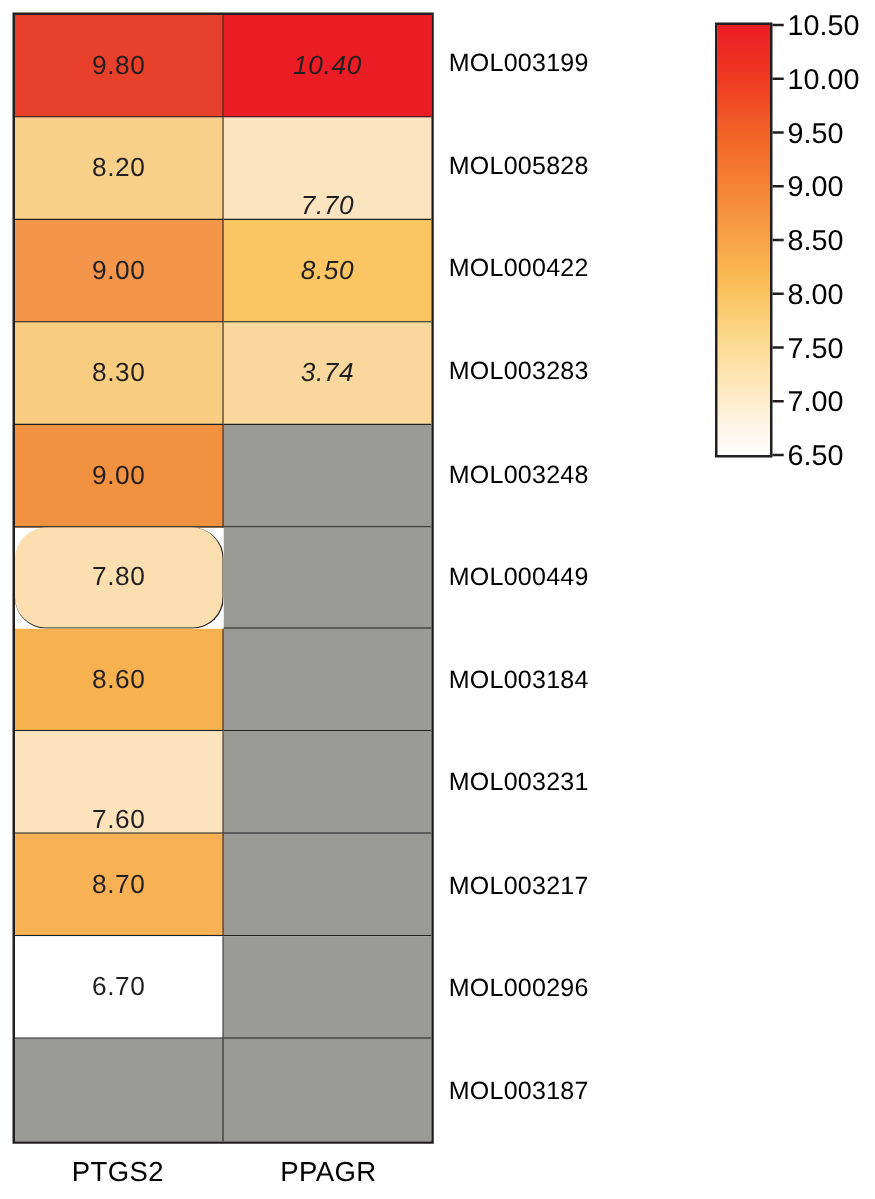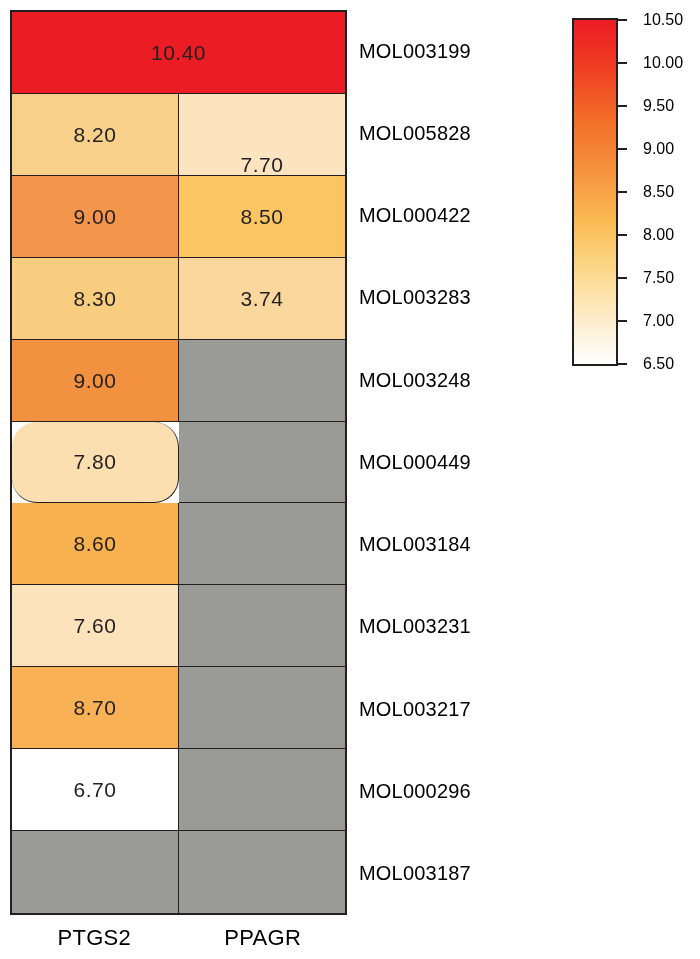--- a/index.html
+++ b/index.html
@@ -47,20 +47,21 @@
     border-bottom: 1.5px solid #231f20;
     display: flex;
     align-items: center;
     justify-content: center;
   }
   .heat-row:last-child .heat-cell {
     border-bottom: none;
   }
   .heat-cell:last-child {
     border-right: none;
+    font-style: italic;
   }
   .heat-cell .cell-value {
     font-size: 21px;
     color: #231f20;
     letter-spacing: 0.5px;
     line-height: 1;
     font-family: "Liberation Sans", sans-serif;
   }
 
   
@@ -133,35 +134,38 @@
     display: flex;
     align-items: center;
   }
   .cb-tick .tick-mark {
     display: block;
     width: 9px;
     height: 0;
     border-top: 2.5px solid #231f20;
   }
   .cb-tick .tick-text {
-    font-size: 16px;
+    font-size: 23px;
     color: #000000;
-    margin-left: 16px;
+    margin-left: 3px;
     line-height: 1;
     white-space: nowrap;
   }
 </style>
 </head>
 <body>
 
 <div id="figure">
 
   <div id="heatmap-grid">
 
     <div class="heat-row">
+      <div class="heat-cell" style="background: rgb(232, 64, 42);">
+        <span class="cell-value">9.80</span>
+      </div>
       <div class="heat-cell" style="background: rgb(236, 28, 36);">
         <span class="cell-value">10.40</span>
       </div>
     </div>
 
     <div class="heat-row">
       <div class="heat-cell" style="background: rgb(248, 208, 138);">
         <span class="cell-value">8.20</span>
       </div>
       <div class="heat-cell" style="background: rgb(252, 228, 192); align-items: flex-end;">
@@ -208,21 +212,21 @@
     <div class="heat-row">
       <div class="heat-cell" style="background: rgb(247, 177, 79);">
         <span class="cell-value">8.60</span>
       </div>
       <div class="heat-cell na" style="background: rgb(154, 154, 151);">
         
       </div>
     </div>
 
     <div class="heat-row">
-      <div class="heat-cell" style="background: rgb(252, 227, 187);">
+      <div class="heat-cell" style="background: rgb(252, 227, 187); align-items: flex-end;">
         <span class="cell-value">7.60</span>
       </div>
       <div class="heat-cell na" style="background: rgb(154, 154, 151);">
         
       </div>
     </div>
 
     <div class="heat-row">
       <div class="heat-cell" style="background: rgb(248, 177, 85);">
         <span class="cell-value">8.70</span>

